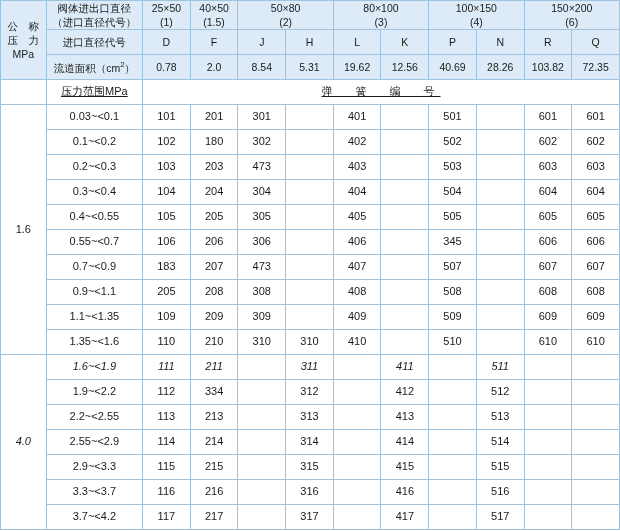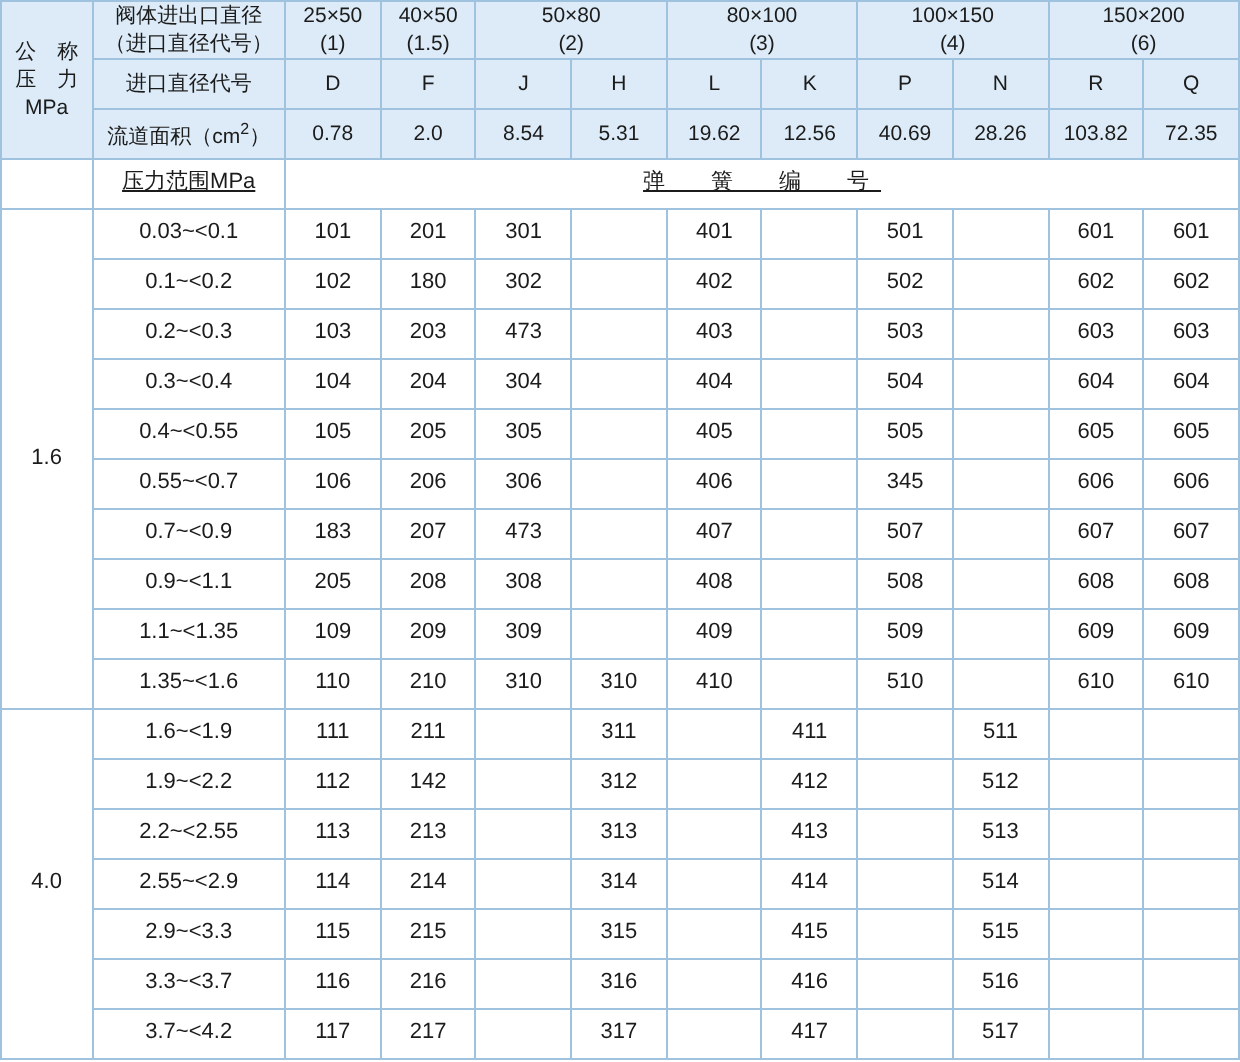--- a/index.html
+++ b/index.html
@@ -55,20 +55,21 @@
   }
   td.rowlabel {
     background: #ffffff;
     text-align: center;
   }
   td.series {
     background: #ffffff;
   }
   .thick-top {
     border-top: 1px solid #5b9bd1 !important;
+    font-style: italic;
   }
   .groupband td {
     background: #dcebf7;
     text-decoration: underline;
   }
   .wide-center {
     letter-spacing: 6px;
   }
   .nowrap { white-space: nowrap; }
 </style>
@@ -304,21 +305,21 @@
       <td class="series thick-top"></td>
       <td class="series thick-top">411</td>
       <td class="series thick-top"></td>
       <td class="series thick-top">511</td>
       <td class="series thick-top"></td>
       <td class="series thick-top"></td>
     </tr>
     <tr>
       <td>1.9~&lt;2.2</td>
       <td class="series">112</td>
-      <td class="series">142</td>
+      <td class="series">334</td>
       <td class="series"></td>
       <td class="series">312</td>
       <td class="series"></td>
       <td class="series">412</td>
       <td class="series"></td>
       <td class="series">512</td>
       <td class="series"></td>
       <td class="series"></td>
     </tr>
     <tr>

